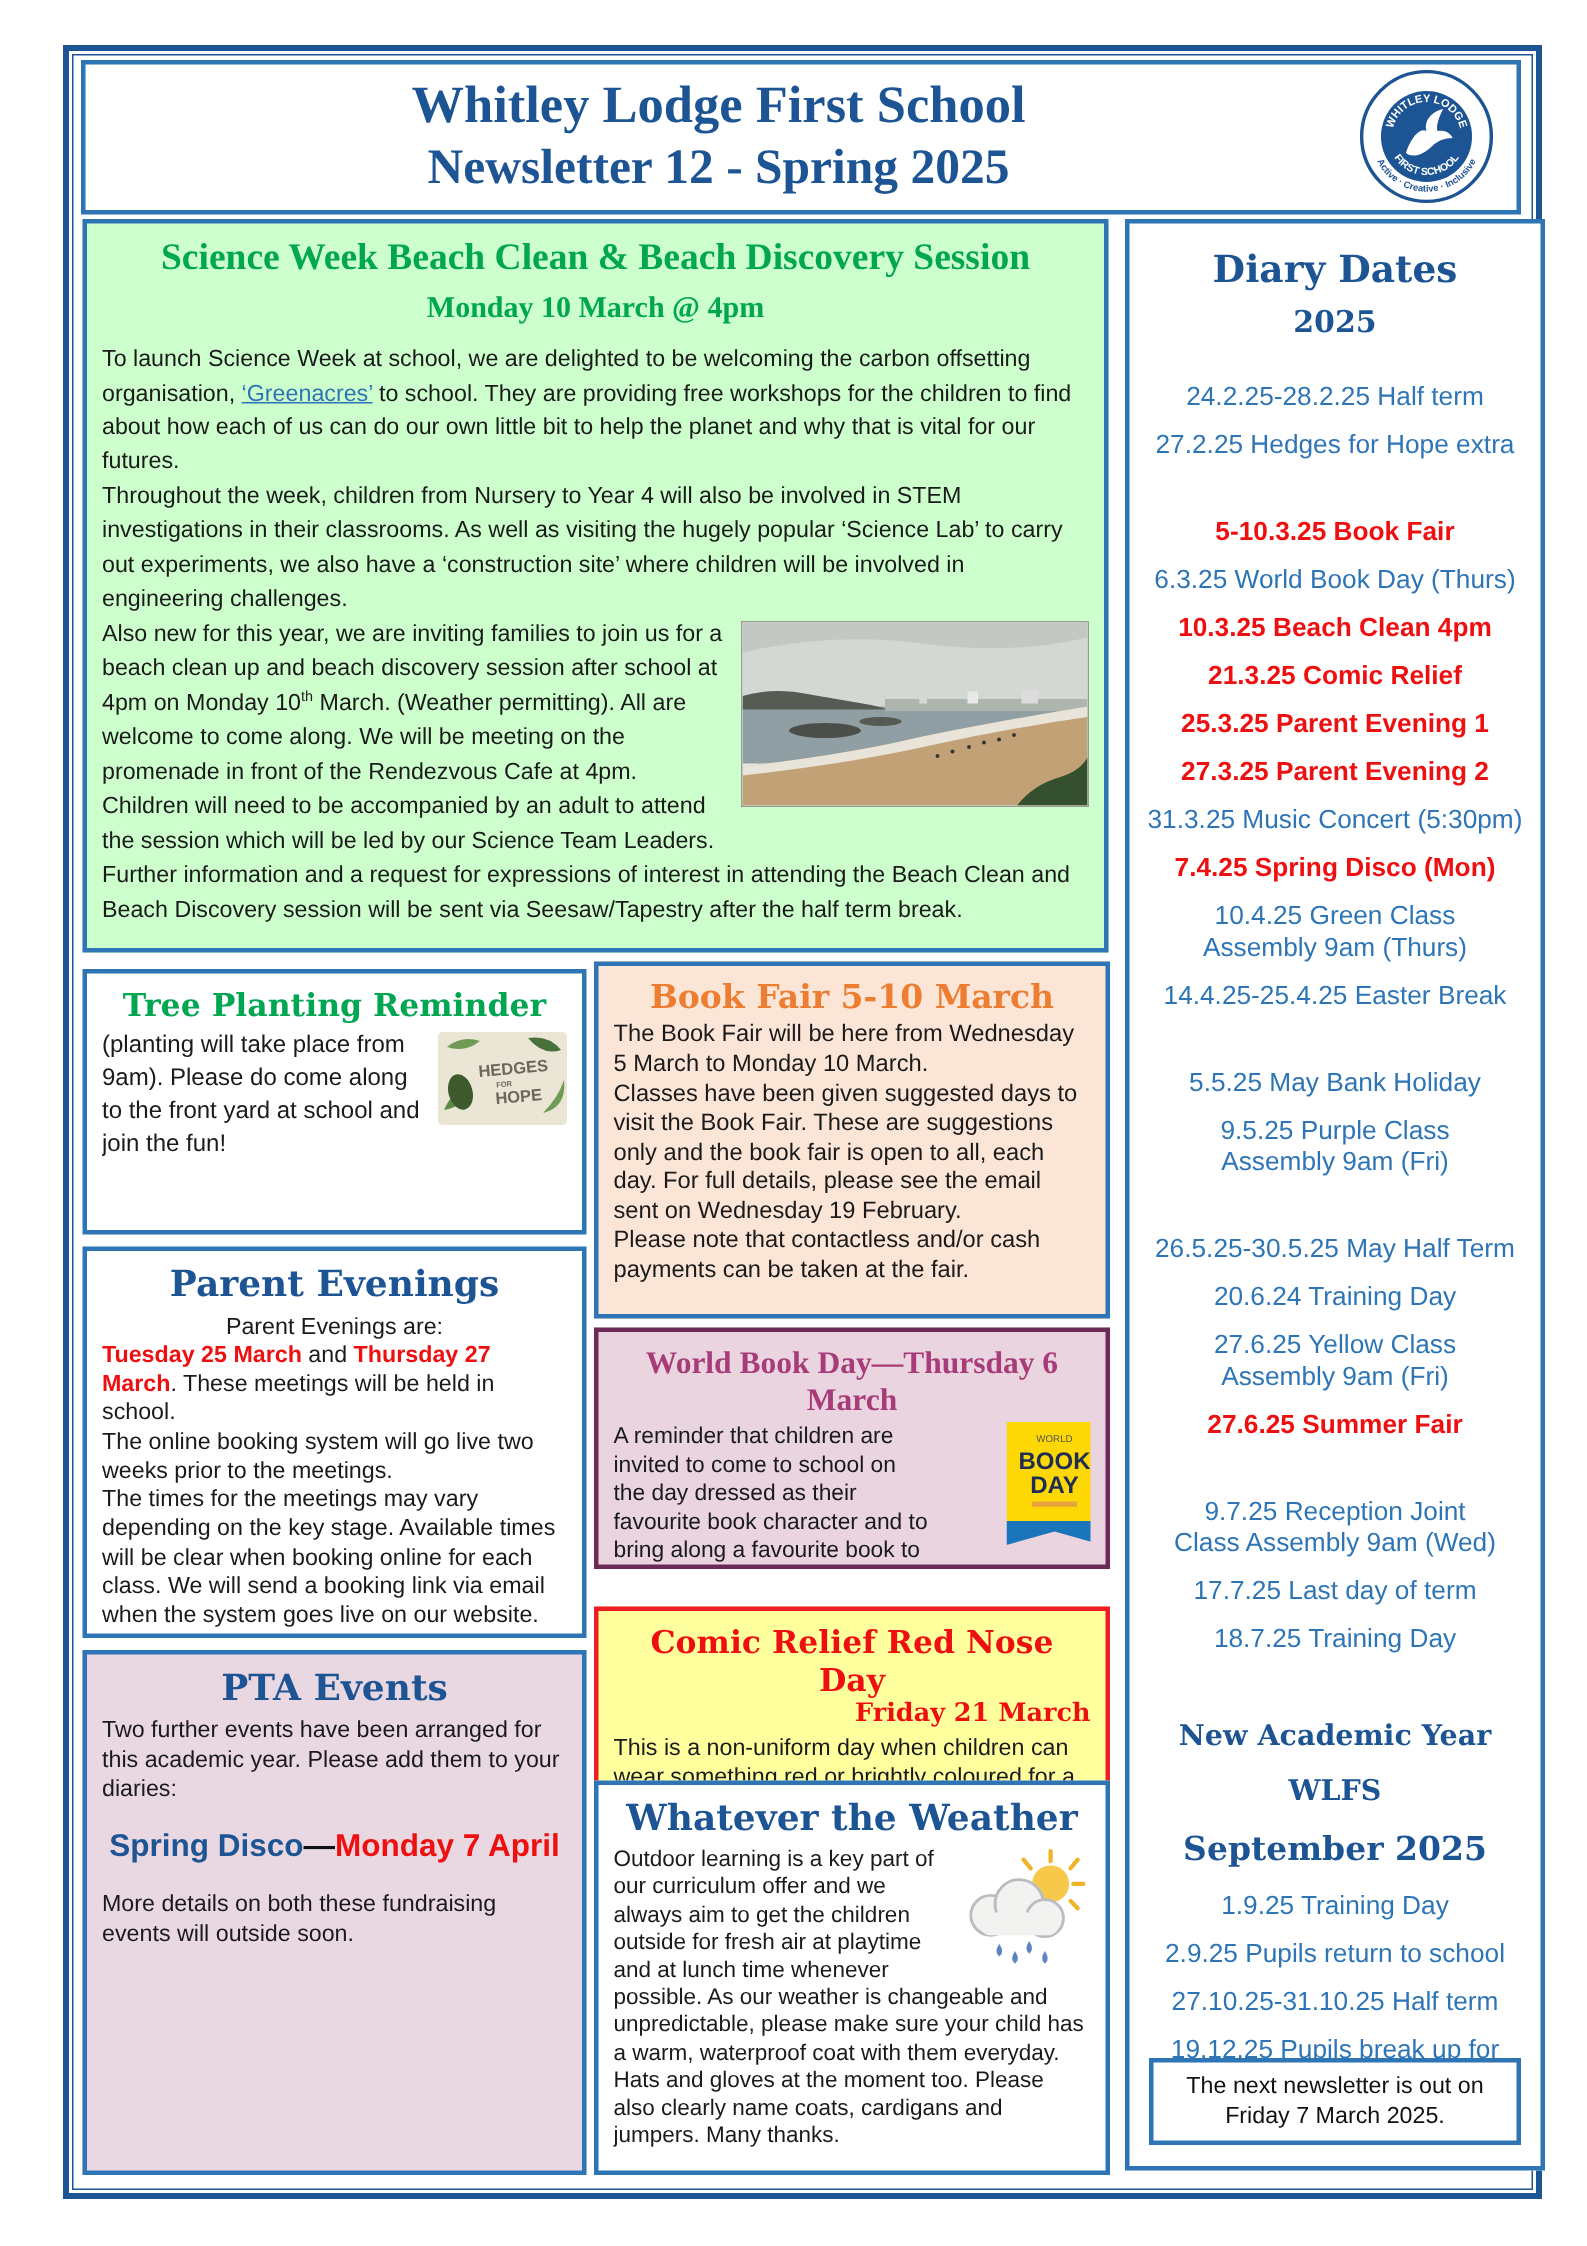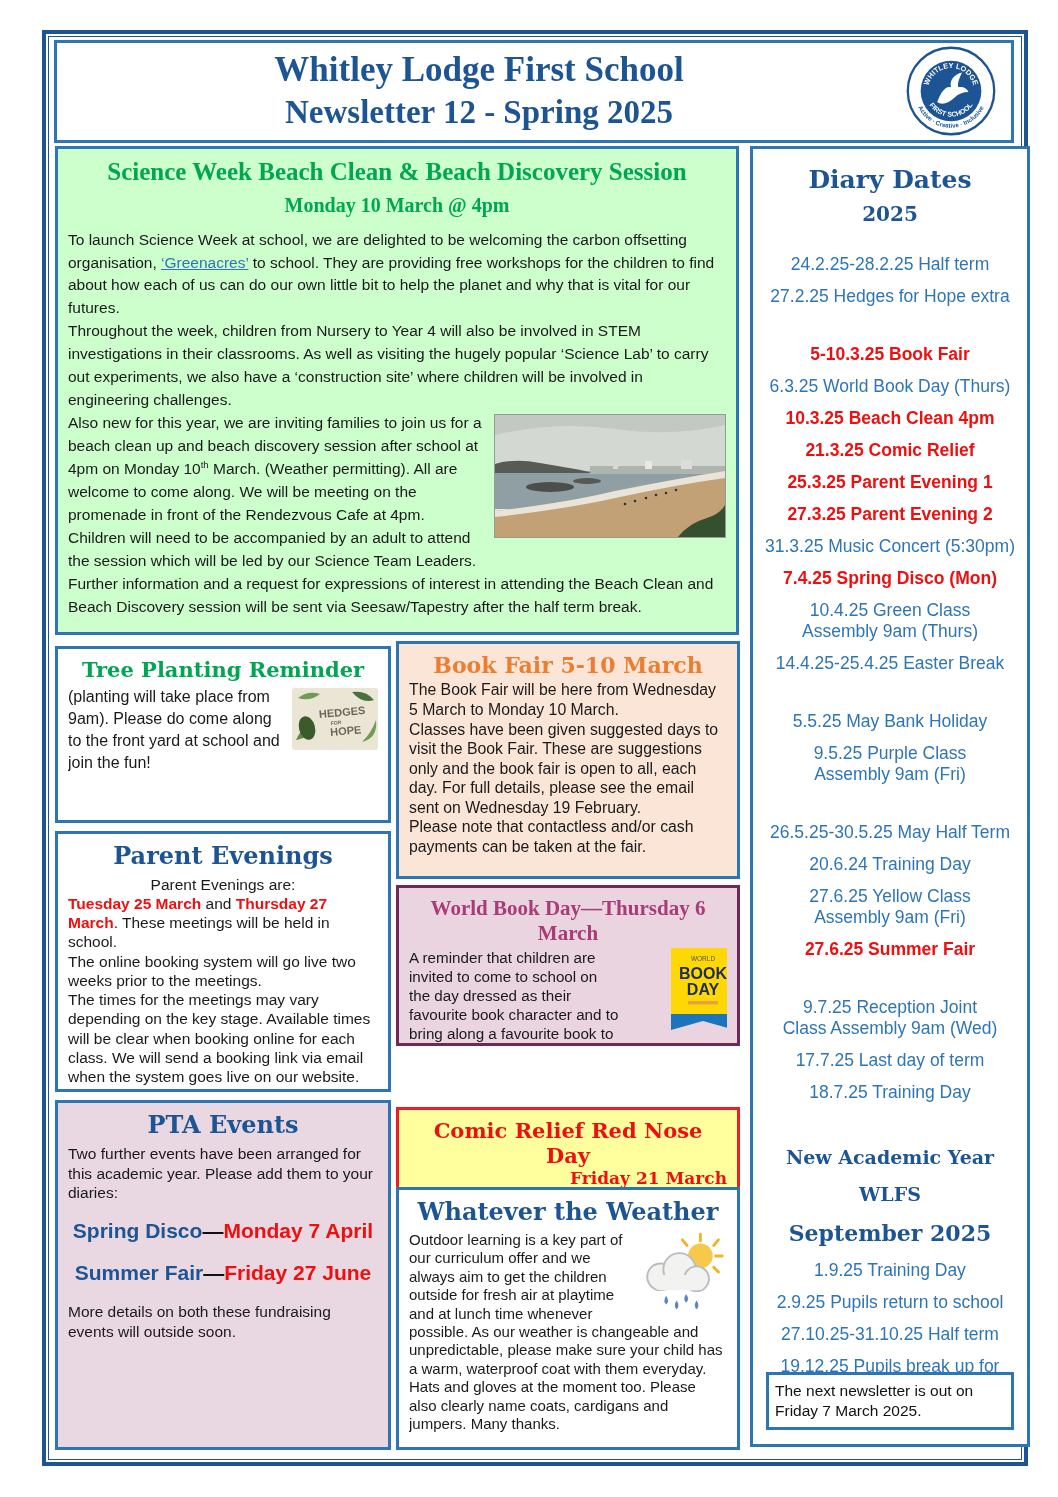--- a/index.html
+++ b/index.html
@@ -21,21 +21,21 @@
   .main-title{font-family:"Liberation Serif",serif;font-weight:bold;font-size:35px;color:var(--navy);line-height:1.3;}
   .main-subtitle{font-family:"Liberation Serif",serif;font-weight:bold;font-size:33px;color:var(--navy);line-height:1.2;}
   .logo{position:absolute;right:14px;top:2px;width:92px;height:92px;}
 
   .box{position:absolute;border:3px solid var(--blue);background:#fff;box-sizing:border-box;padding:6px 10px;z-index:2;overflow:hidden;}
   .science{left:55px;top:146px;width:684px;height:489px;background:#ccffcc;font-size:15.5px;line-height:1.48;}
   .tree{left:55px;top:646px;width:336px;height:177px;font-size:16px;line-height:1.37;}
   .bookfair{left:396px;top:641px;width:344px;height:238px;background:#fbe5d6;font-size:15.8px;line-height:1.24;}
   .parents{left:55px;top:831px;width:336px;height:261px;font-size:15.5px;line-height:1.24;}
   .wbd{left:396px;top:885px;width:344px;height:161px;background:#e9d4e0;border-color:var(--plum);font-size:15.2px;line-height:1.25;}
-  .comic{left:396px;top:1107px;width:344px;height:127px;background:#ffff9e;border-color:#ee1c25;font-size:15.5px;line-height:1.26;}
+  .comic{left:396px;top:1071px;width:344px;height:127px;background:#ffff9e;border-color:#ee1c25;font-size:15.5px;line-height:1.26;}
   .pta{left:55px;top:1100px;width:336px;height:350px;background:#e9d7e2;font-size:15.5px;line-height:1.28;}
   .weather{left:396px;top:1187px;width:344px;height:263px;font-size:15px;line-height:1.23;}
   .sidebar{left:750px;top:146px;width:280px;height:1301px;text-align:center;padding:8px 6px;}
 
   .sec-title{text-align:center;font-family:"DejaVu Serif",serif;font-weight:bold;line-height:1.2;margin:2px 0 4px;}
   .t-green{color:var(--green);font-family:"Liberation Serif",serif;font-size:25px;}
   .t-green-sub{color:var(--green);font-family:"Liberation Serif",serif;font-size:20px;font-weight:bold;text-align:center;margin:0 0 8px;}
   .t-greenmid{color:var(--green);font-size:21px;}
   .t-orange{color:var(--orange);font-size:22px;margin-bottom:2px;}
   .t-navy{color:var(--navy);font-size:24px;}
@@ -61,21 +61,21 @@
   .weather-icon{float:right;width:95px;height:86px;margin:0 0 2px 6px;}
 
   .diary-title{font-family:"DejaVu Serif",serif;font-weight:bold;font-size:25px;color:var(--navy);margin:8px 0 8px;}
   .diary-year{font-family:"DejaVu Serif",serif;font-weight:bold;font-size:20px;color:var(--navy);margin:0 0 28px;}
   .dentry{font-size:17.5px;line-height:1.2;margin:0 0 11px;white-space:pre-line;}
   .d-blue{color:var(--blue);}
   .d-red{color:var(--red);font-weight:bold;}
   .d-gap{height:26px;margin:0;}
   .d-head{color:var(--navy);font-weight:bold;font-family:"DejaVu Serif",serif;font-size:19px;margin:6px 0 14px;}
   .d-head2{color:var(--navy);font-weight:bold;font-family:"DejaVu Serif",serif;font-size:22px;margin:2px 0 14px;}
-  .next-box{position:absolute;left:50%;transform:translateX(-50%);bottom:14px;width:230px;border:3px solid var(--blue);background:#fff;padding:6px 6px;font-size:15.5px;line-height:1.3;color:#111;text-align:left;}
+  .next-box{position:absolute;left:50%;transform:translateX(-50%);bottom:14px;width:230px;border:3px solid var(--blue);background:#fff;padding:6px 6px;font-size:15.5px;line-height:1.3;color:#111;text-align:center;}
 </style>
 </head>
 <body>
 
 <div class="page">
   <div class="frame"></div>
 
   <header class="header-box">
     <div class="title-wrap">
       <div class="main-title">Whitley Lodge First School</div>
@@ -214,21 +214,20 @@
     <div>
         <div class="para"><span>This is a non-uniform day when children can wear something red or brightly coloured for a donation of £1 for Comic Relief.</span></div>
       </div>
   </section>
 
   <section class="box pta">
     <div class="sec-title t-navy">PTA Events</div>
     <div>
         <div class="para"><span>Two further events have been arranged for this academic year. Please add them to your diaries:</span></div>
         <div class="para pta-event"><span class="s-eblue">Spring Disco</span><span class="s-edash">—</span><span class="s-ered">Monday 7 April</span></div>
-        <div class="para pta-event"><span class="s-eblue">Summer Fair</span><span class="s-edash">—</span><span class="s-ered">Friday 27 June</span></div>
         <div class="para"><span>More details on both these fundraising events will outside soon.</span></div>
       </div>
   </section>
 
   <section class="box weather">
     <div class="sec-title t-navy">Whatever the Weather</div>
     <div class="wrapfloat">
       <div class="weather-icon">
         <svg viewBox="0 0 100 90" width="95" height="86">
           <g stroke="#f0b428" stroke-width="3" stroke-linecap="round">

